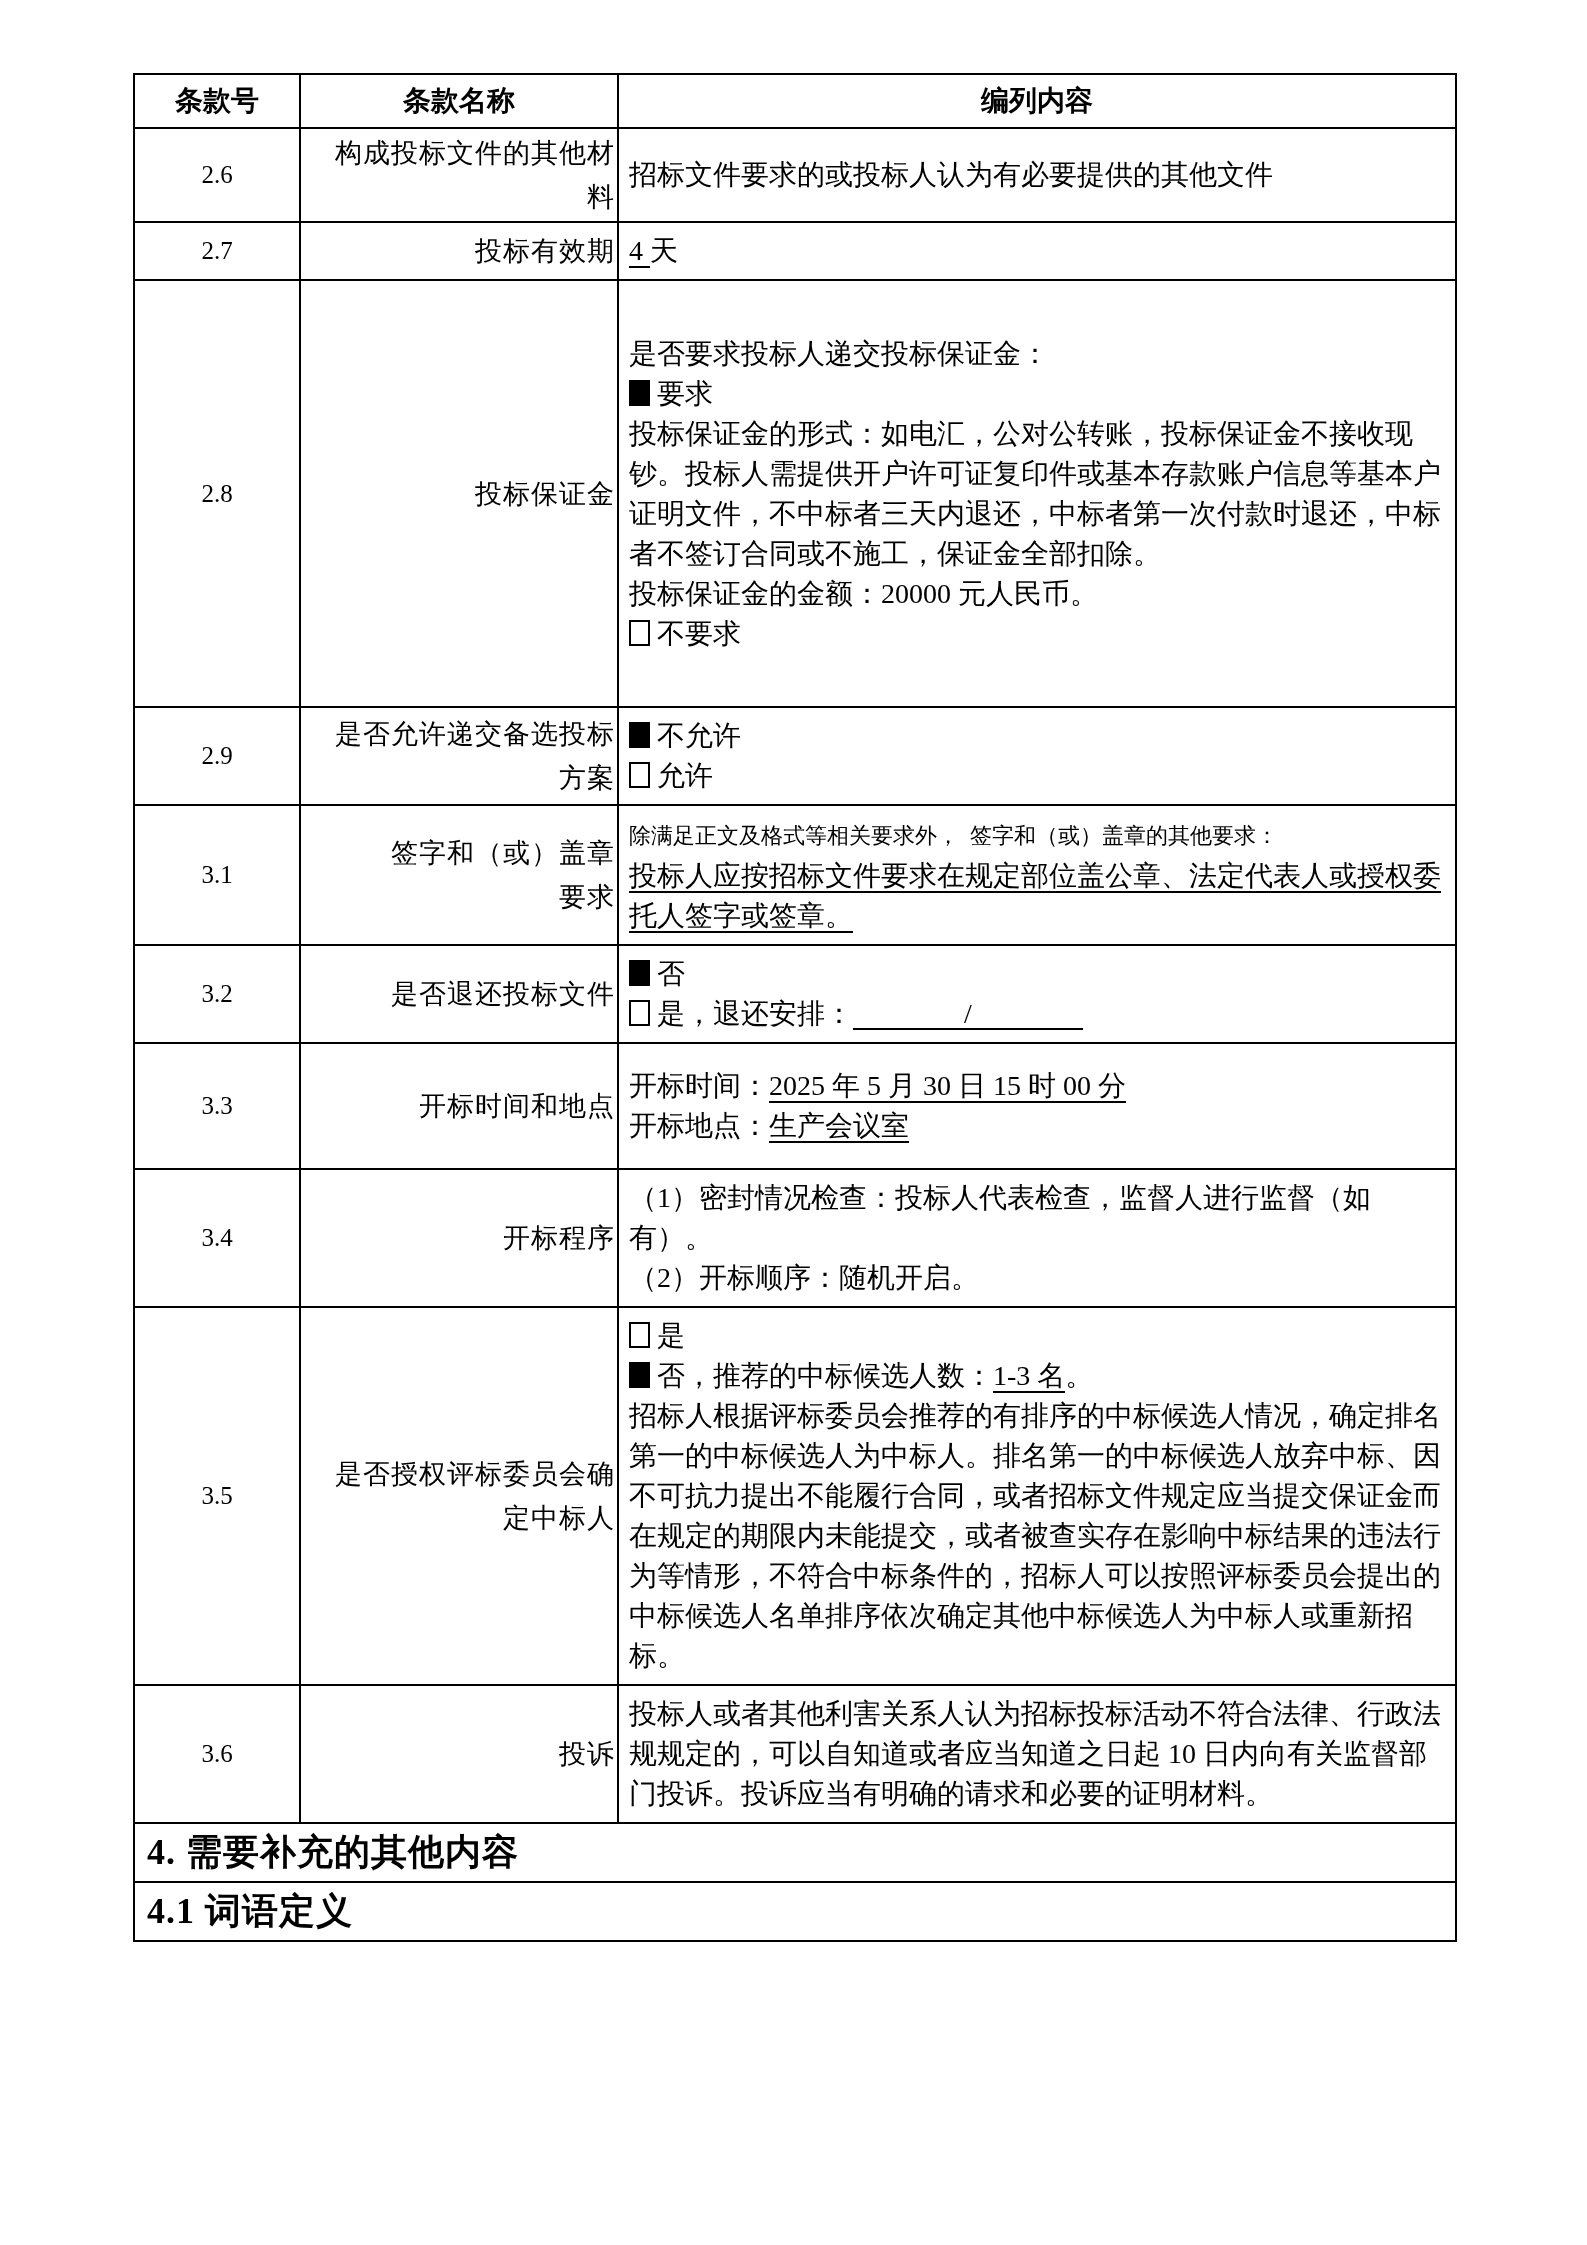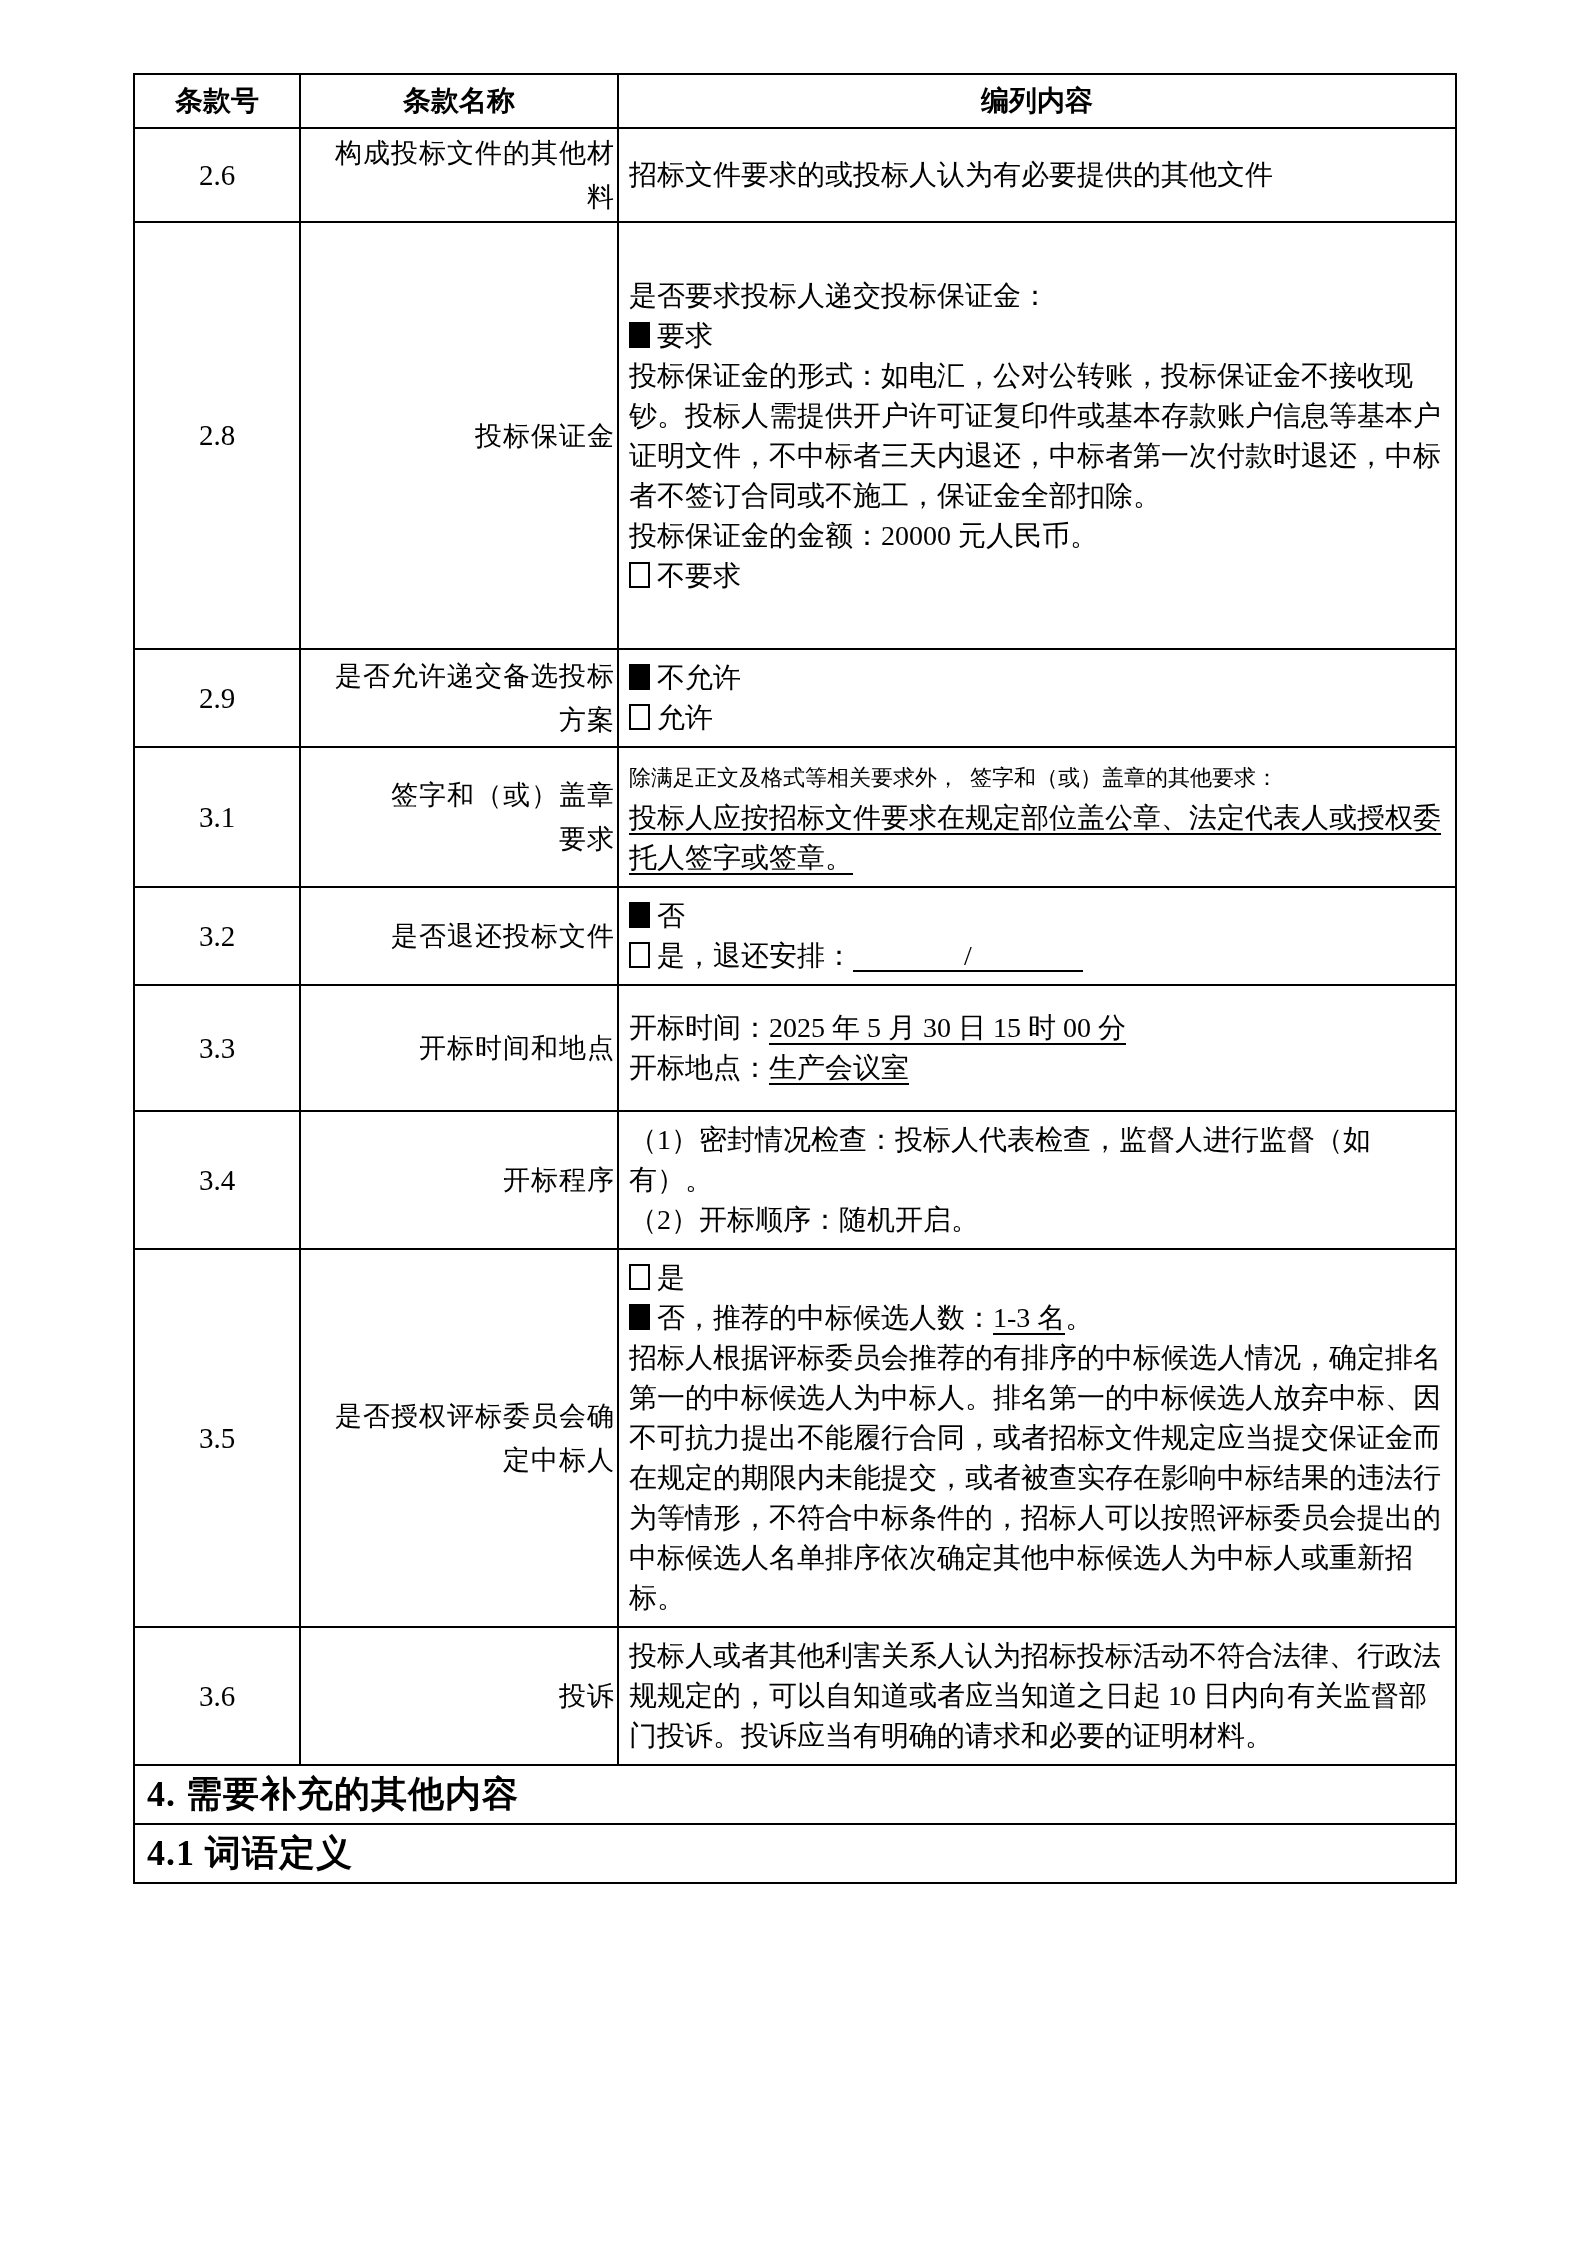--- a/index.html
+++ b/index.html
@@ -20,21 +20,21 @@
   table.clauses th,table.clauses td{
     border:2px solid #000;
     vertical-align:middle;
     word-break:break-all;
   }
   th.hdr{
     font-size:28px;font-weight:bold;text-align:center;
     padding:4px 2px;
   }
   td.no-cell{
-    font-size:29px;text-align:center;padding:2px;
+    font-size:25px;text-align:center;padding:2px;
   }
   td.name-cell{
     font-size:27px;text-align:right;line-height:44px;
     letter-spacing:1px;padding:2px;
   }
   td.content-cell{
     font-size:28px;text-align:left;line-height:40px;
     padding:8px 10px 8px 10px;
   }
   td.content-cell .line{min-height:40px;}
@@ -71,20 +71,27 @@
         <th class="hdr">条款名称</th>
         <th class="hdr">编列内容</th>
       </tr>
     </thead>
     <tbody id="tbody">
         <tr style="height: 85px;">
           <td class="no-cell">2.6</td>
           <td class="name-cell">构成投标文件的其他材<br>料</td>
           <td class="content-cell">
             <div class="line"><span>招标文件要求的或投标人认为有必要提供的其他文件</span></div>
+          </td>
+        </tr>
+        <tr style="height: 46px;">
+          <td class="no-cell">2.7</td>
+          <td class="name-cell">投标有效期</td>
+          <td class="content-cell">
+            <div class="line"><span class="u">4&nbsp;</span><span>天</span></div>
           </td>
         </tr>
         <tr style="height: 427px;">
           <td class="no-cell">2.8</td>
           <td class="name-cell">投标保证金</td>
           <td class="content-cell">
             <div class="line"><span>是否要求投标人递交投标保证金：</span></div>
             <div class="line"><span class="cb cb-filled"></span><span>要求</span></div>
             <div class="line"><span>投标保证金的形式：如电汇，公对公转账，投标保证金不接收现钞。投标人需提供开户许可证复印件或基本存款账户信息等基本户证明文件，不中标者三天内退还，中标者第一次付款时退还，中标者不签订合同或不施工，保证金全部扣除。</span></div>
             <div class="line"><span>投标保证金的金额：20000 元人民币。</span></div>

